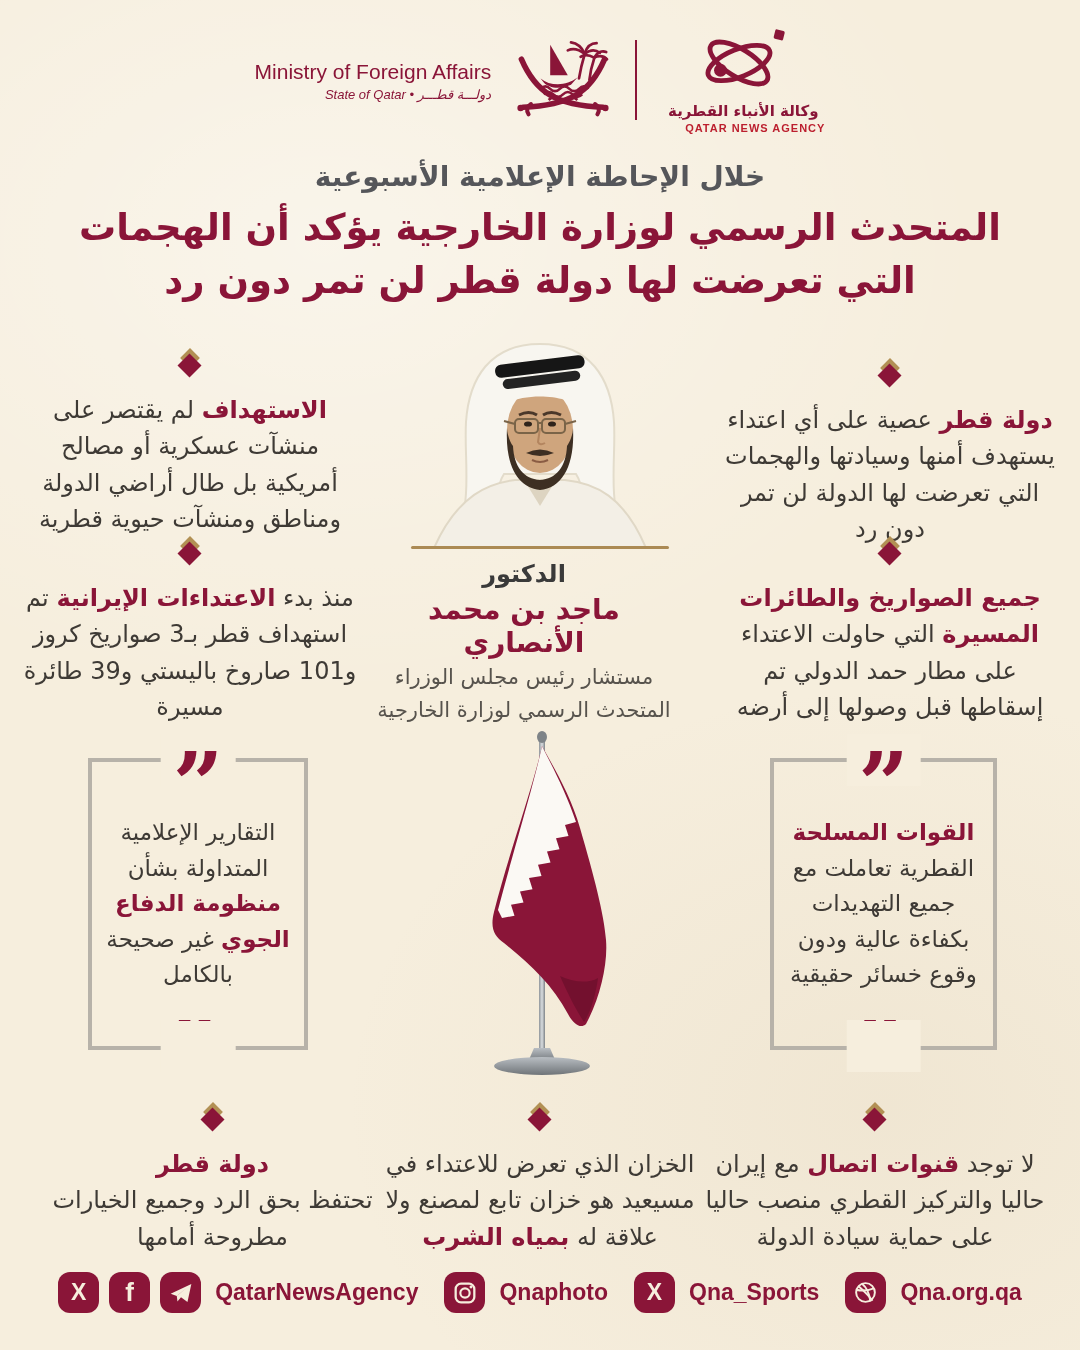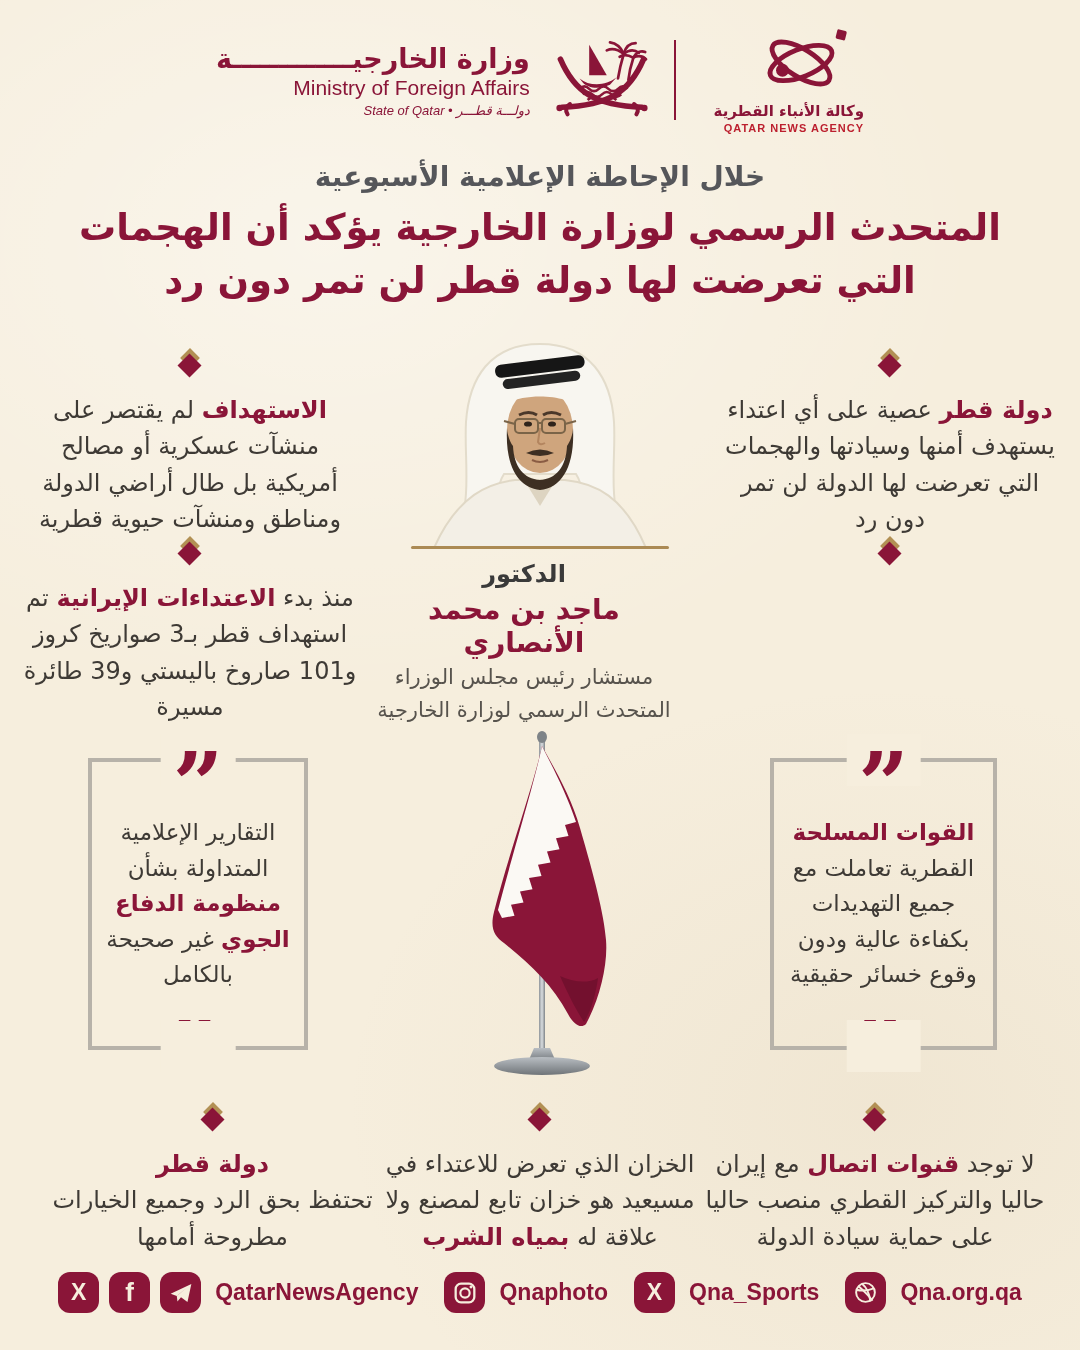--- a/index.html
+++ b/index.html
@@ -15,21 +15,21 @@
   }
   .abs{ position:absolute; }
 
   
   .header{ top:26px; left:0; right:0; display:flex; justify-content:center; align-items:center; gap:24px; }
   .mofa-text{ text-align:right; direction:rtl; }
   .mofa-ar{ color:#8a1538; font-size:27px; font-weight:bold; letter-spacing:-1px; }
   .mofa-en{ color:#8a1538; font-size:21px; font-family:Liberation Sans, sans-serif; margin-top:2px; }
   .mofa-sub{ color:#8a1538; font-size:13px; margin-top:3px; font-family:"Liberation Sans", sans-serif;font-style:italic; }
   .logo-divider{ width:2px; height:80px; background:#8a1538; }
-  .qna-block{ display:flex; flex-direction:column; align-items:flex-end; }
+  .qna-block{ display:flex; flex-direction:column; align-items:center; }
   .qna-ar{ color:#8a1538; font-size:15px; font-weight:bold; margin-top:2px; }
   .qna-en{ color:#bc1f2e; font-size:11px; font-weight:bold; letter-spacing:1px; font-family:"Liberation Sans", sans-serif; margin-top:2px;padding-left:24px; }
 
   
   .kicker{ top:160px; left:0; right:0; text-align:center; direction:rtl;
            color:#55565a; font-size:28px; font-weight:bold; }
   .title{ top:202px; left:0; right:0; text-align:center; direction:rtl;
           color:#8a1538; font-size:37px; font-weight:bold; line-height:1.42; }
 
   
@@ -39,21 +39,21 @@
   .diamond::after{ content:""; position:absolute; left:4px; top:7px; width:17px; height:17px;
                    background:#8a1538; transform:rotate(45deg); }
 
   
   .point{ text-align:center; direction:rtl; }
   .point .ptext{ display:block; margin-top:14px; font-size:24px; line-height:1.52; color:#3e3a35; }
   .point .em{ color:#8a1538; font-weight:bold; }
   .em-block{ display:block; }
 
   .pt-tl{ top:350px; left:25px;  width:330px; }
-  .pt-tr{ top:350px; left:725px; width:330px; }
+  .pt-tr{ top:360px; left:725px; width:330px; }
   .pt-ml{ top:538px; left:18px;  width:344px; }
   .pt-mr{ top:538px; left:718px; width:344px; }
   .pt-bl{ top:1104px; left:40px;  width:345px; }
   .pt-bc{ top:1104px; left:372px; width:336px; }
   .pt-br{ top:1104px; left:700px; width:350px; }
 
   
   .photo{ top:336px; left:420px; }
   .gold-line{ top:546px; left:411px; width:258px; height:3px; background:#ab8a54; border-radius:2px; }
   .speaker{ top:560px; left:364px; width:320px; text-align:center; direction:rtl; }
@@ -87,21 +87,20 @@
               margin:0 16px 0 4px; }
   .soc-label.last{ margin-right:0; }
 </style>
 </head>
 <body>
 
 <div class="page">
 
   <div class="abs header">
     <div class="mofa-text">
-      <div class="mofa-ar">وزارة الخارجيـــــــــــــة</div>
       <div class="mofa-en">Ministry of Foreign Affairs</div>
       <div class="mofa-sub" dir="rtl">دولـــة قطـــر • State of Qatar</div>
     </div>
 
     <svg class="emblem" width="96" height="108" viewBox="0 0 120 120">
       <g fill="none" stroke="#8a1538" stroke-linecap="round">
         <path d="M8 34 C26 76 52 92 110 94" stroke-width="7"></path>
         <path d="M112 34 C94 76 68 92 10 94" stroke-width="7"></path>
         <path d="M100 90 q8 5 3 13" stroke-width="5"></path>
         <path d="M20 90 q-8 5 -3 13" stroke-width="5"></path>
@@ -160,20 +159,21 @@
     <span class="ptext"><span class="em">دولة قطر</span><span> عصية على أي اعتداء يستهدف أمنها وسيادتها والهجمات التي تعرضت لها الدولة لن تمر دون رد</span></span>
   </div>
 
   <div class="abs point pt-ml">
     <div class="diamond"></div>
     <span class="ptext"><span>منذ بدء </span><span class="em">الاعتداءات الإيرانية</span><span> تم استهداف قطر بـ3 صواريخ كروز و101 صاروخ باليستي و39 طائرة مسيرة</span></span>
   </div>
 
   <div class="abs point pt-mr">
     <div class="diamond"></div>
+    <span class="ptext"><span class="em">جميع الصواريخ والطائرات المسيرة</span><span> التي حاولت الاعتداء على مطار حمد الدولي تم إسقاطها قبل وصولها إلى أرضه</span></span>
   </div>
 
   <svg class="abs photo" width="240" height="212" viewBox="0 0 240 212">
 
     <path d="M120 8 C70 8 49 42 46 86 C44 124 52 152 38 206 L86 206 C76 166 76 150 84 138 L156 138 C164 150 164 166 154 206 L202 206 C188 152 196 124 194 86 C191 42 170 8 120 8 Z" fill="#f8f6f0" stroke="#e3dccb" stroke-width="2"></path>
 
     <path d="M14 212 C38 158 70 147 95 144 L145 144 C175 147 204 160 226 212 Z" fill="#f3efe6" stroke="#e0d8c6" stroke-width="2"></path>
     <path d="M104 144 L120 170 L136 144 Z" fill="#ddd4c1"></path>
 
     <ellipse cx="120" cy="94" rx="33" ry="43" fill="#cfa57d"></ellipse>

